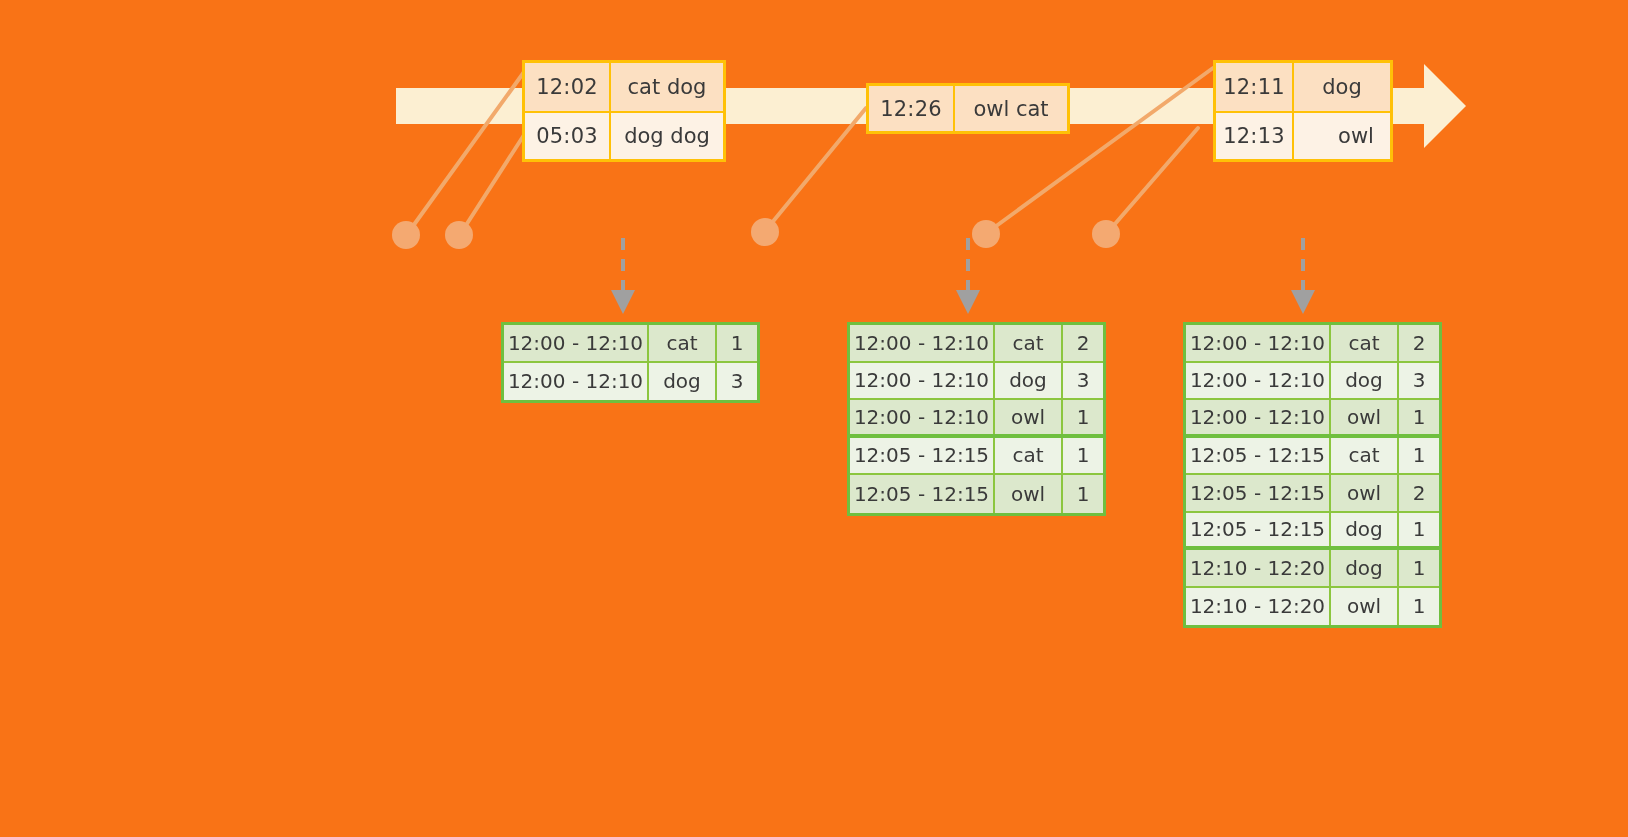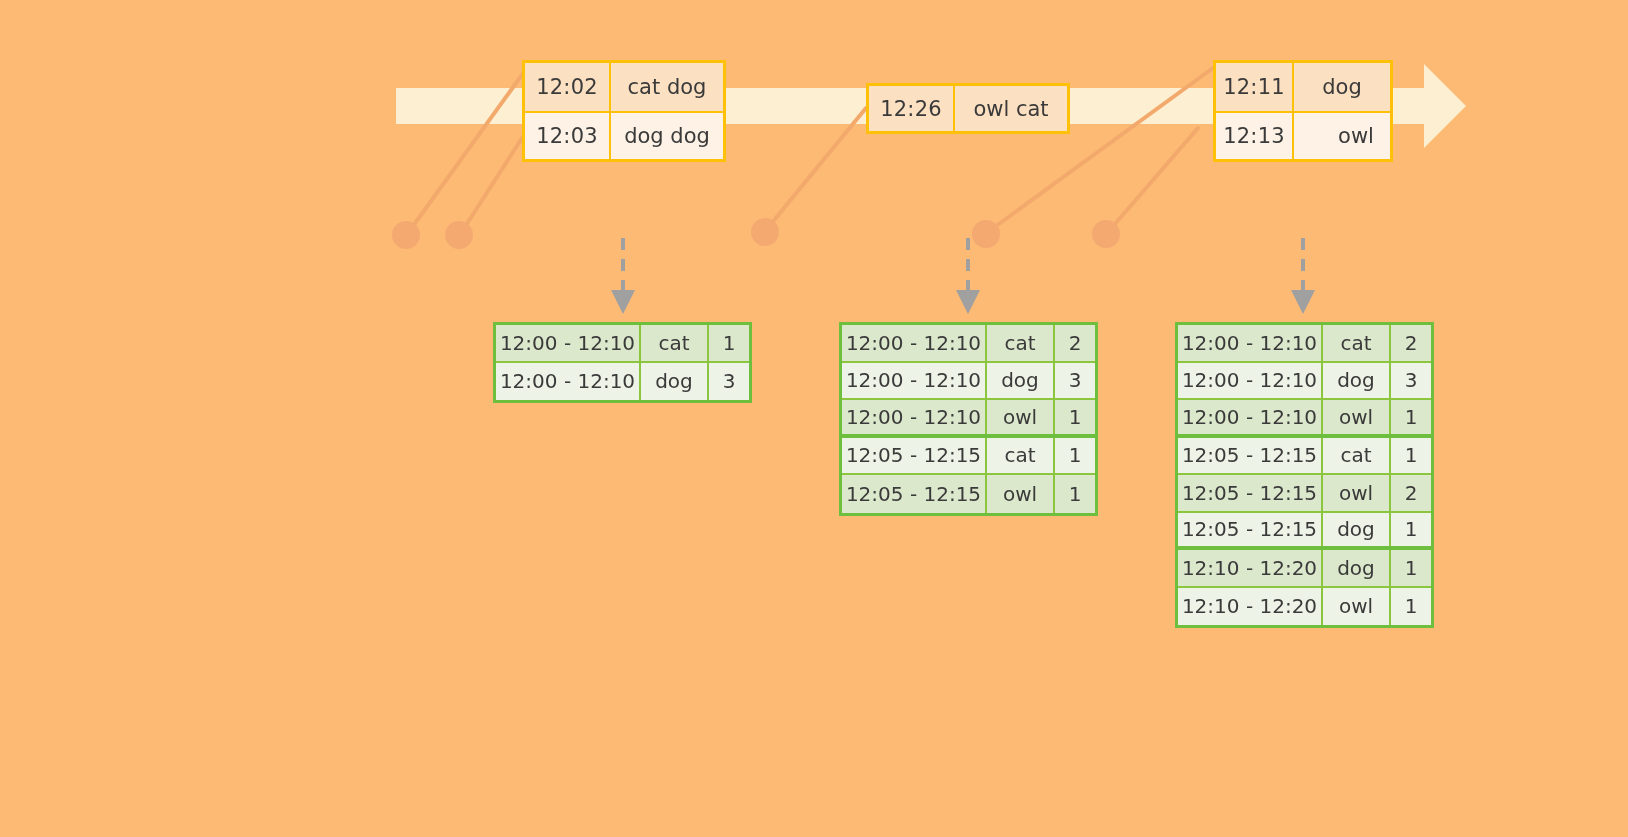--- a/index.html
+++ b/index.html
@@ -4,21 +4,21 @@
 <style>
   html, body {
     margin: 0;
     padding: 0;
     background: #000000;
   }
   #canvas {
     position: relative;
     width: 1628px;
     height: 837px;
-    background: #fdba74;
+    background: #f97316;
     font-family: "DejaVu Sans", "Liberation Sans", sans-serif;
     overflow: hidden;
   }
   
   #timeline-svg {
     position: absolute;
     left: 0; top: 0;
     width: 1628px; height: 837px;
     pointer-events: none;
   }
@@ -59,20 +59,21 @@
     flex: 1 1 auto;
   }
   
   .result-table {
     position: absolute;
     border: 3px solid #6FBF3F;
     box-sizing: border-box;
     background: #EDF4E4;
     display: flex;
     flex-direction: column;
+    margin-left: 8px;
   }
   .tbl-row {
     display: flex;
     flex-direction: row;
     height: 37.5px;
     box-sizing: border-box;
     border-bottom: 2px solid #8CC63F;
   }
   .tbl-row:last-child { border-bottom: none; }
   .tbl-row.group-end { border-bottom: 4px solid #6FBF3F; }
@@ -134,21 +135,21 @@
       </g>
     </g>
   </svg>
 
   <div class="event-box" style="left:522px; top:60px; width:204px; height:102px;">
     <div class="event-row shade-dark" style="height:50px;">
       <div class="event-time" style="width:86px;">12:02</div>
       <div class="event-payload">cat dog</div>
     </div>
     <div class="event-row shade-light" style="height:50px;">
-      <div class="event-time" style="width:86px;">12:03</div>
+      <div class="event-time" style="width:86px;">05:03</div>
       <div class="event-payload">dog dog</div>
     </div>
   </div>
 
   <div class="event-box" style="left:866px; top:83px; width:204px; height:51px;">
     <div class="event-row shade-dark" style="height:45px;">
       <div class="event-time" style="width:86px;">12:26</div>
       <div class="event-payload">owl cat</div>
     </div>
   </div>

